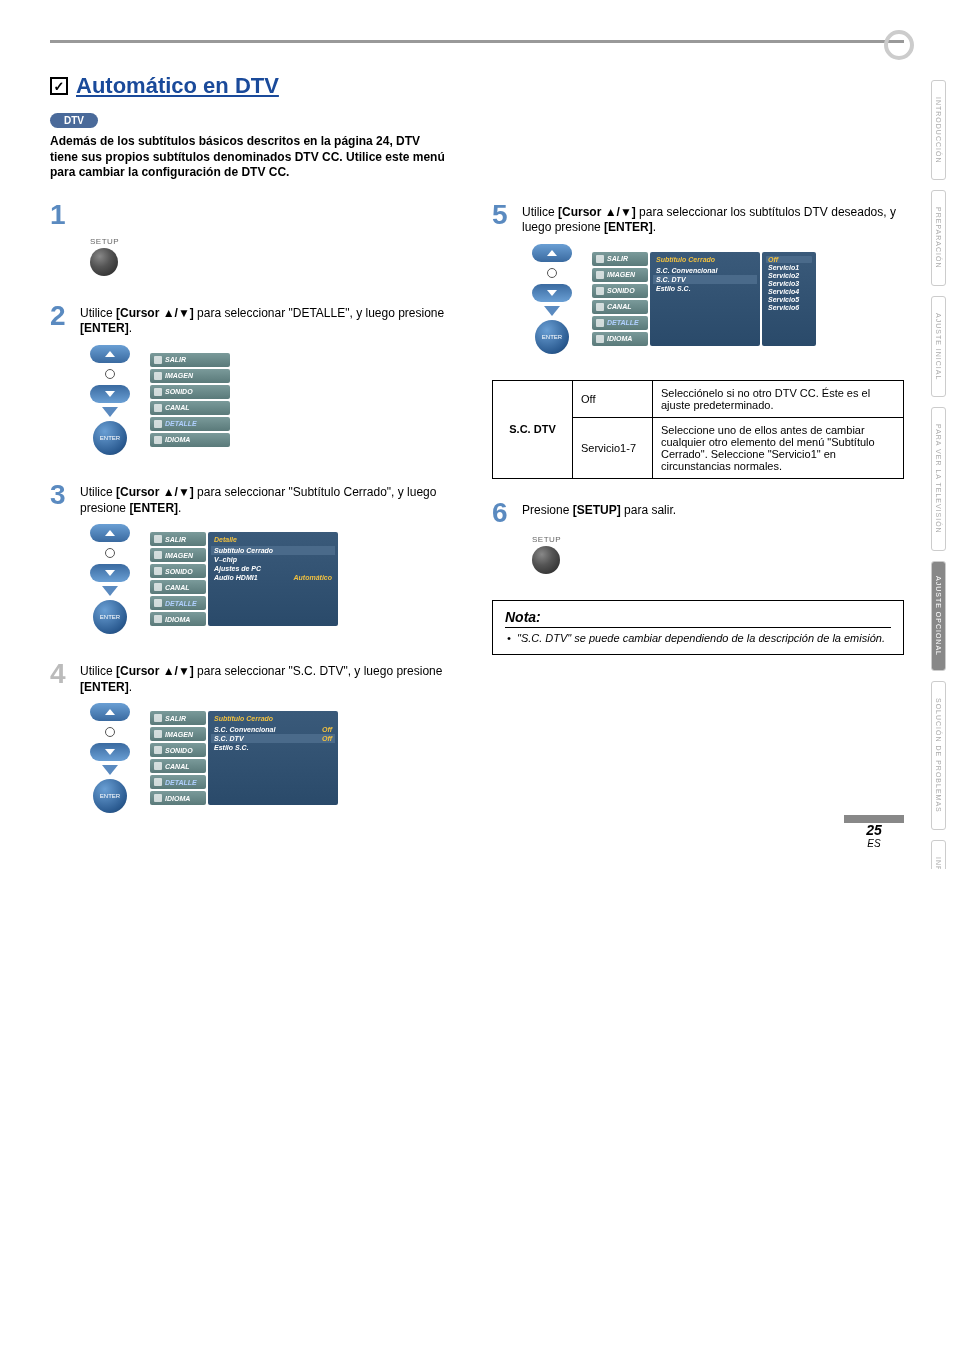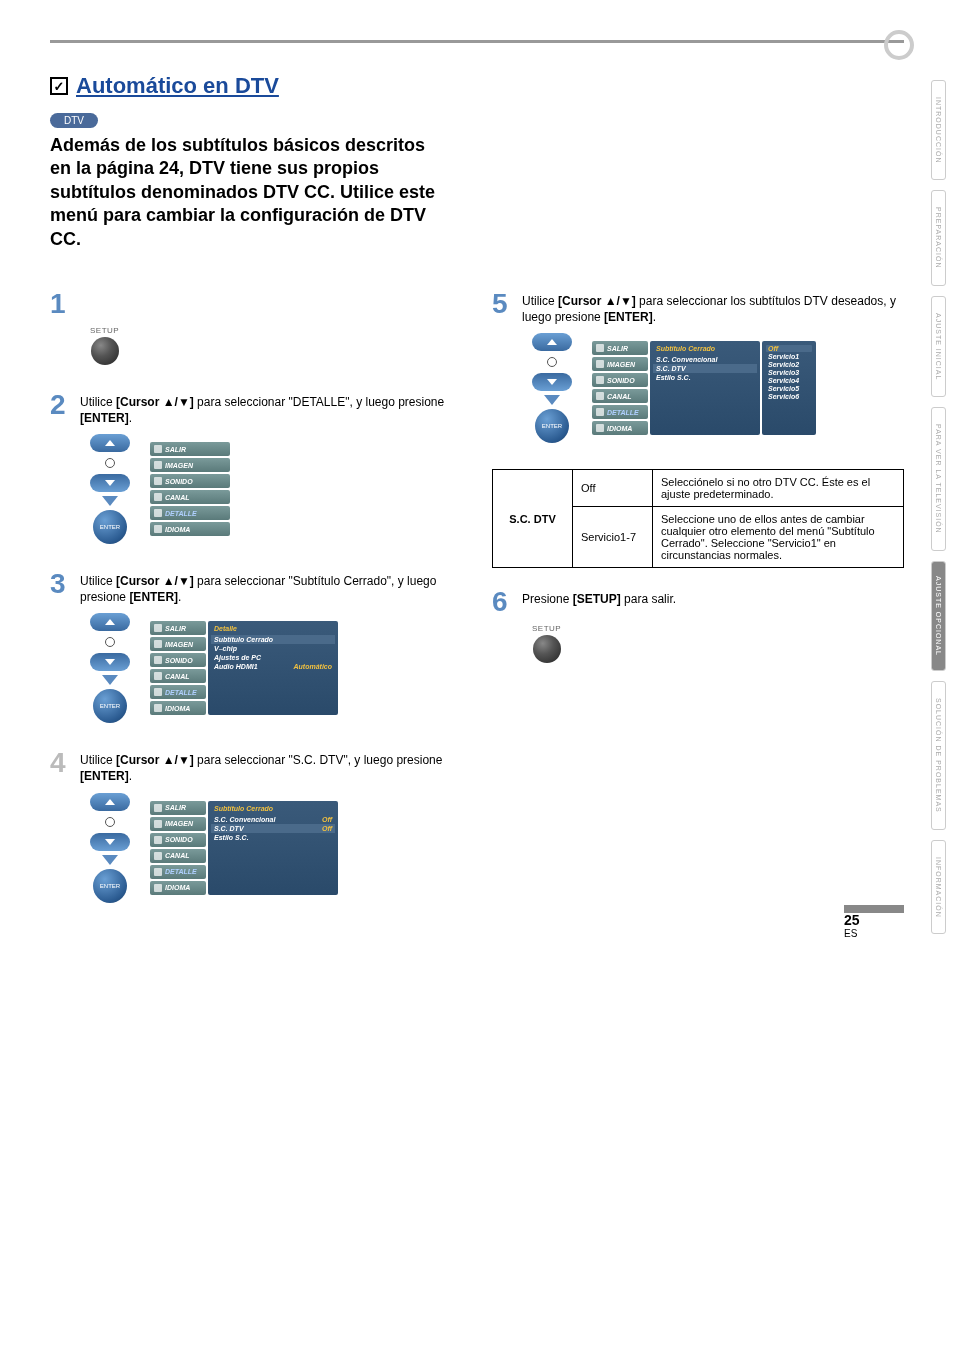--- a/index.html
+++ b/index.html
@@ -52,31 +52,31 @@
       font-size: 22px;
       font-weight: bold;
       text-decoration: underline;
       color: #1a4a9a;
     }
     .badge-dtv {
       display: inline-block;
       background: #4a6a9a;
       color: #fff;
       font-size: 10px;
-      font-weight: normal;
+      font-weight: bold;
       padding: 2px 14px;
       border-radius: 10px;
       margin: 10px 0 6px 0;
     }
     .intro-text {
-      font-size: 18px;
+      font-size: 12px;
       font-weight: bold;
       max-width: 400px;
       line-height: 1.3;
-      margin-bottom: 39px;
+      margin-bottom: 20px;
     }
     .columns {
       display: flex;
       gap: 30px;
     }
     .col {
       flex: 1;
       min-width: 0;
     }
     .step {
@@ -103,21 +103,21 @@
     .step-text b { font-weight: bold; }
     .step-art {
       margin: 8px 0 26px 40px;
       display: flex;
       align-items: center;
       gap: 20px;
     }
     .setup-btn {
       display: flex;
       flex-direction: column;
-      align-items: flex-end;
+      align-items: flex-start;
       gap: 2px;
     }
     .setup-label {
       font-size: 8px;
       color: #666;
       letter-spacing: 0.5px;
     }
     .setup-circle {
       width: 28px;
       height: 28px;
@@ -341,21 +341,22 @@
     .side-tab-split .bot {
       padding: 14px 3px;
       background: #888;
       color: #fff;
     }
     
     .footer {
       position: absolute;
       bottom: 20px;
       right: 50px;
-      text-align: left;
+      text-align: center;
+      font-style: italic;
     }
     .footer .bar {
       height: 8px;
       width: 60px;
       background: #888;
       margin-left: auto;
     }
     .footer .pnum {
       font-weight: bold;
       font-size: 14px;
@@ -645,20 +646,24 @@
         <span>Presione </span><b>[SETUP]</b><span> para salir.</span>
       </div>
     </div>
     <div class="step-art">
       <div class="setup-btn">
         <span class="setup-label">SETUP</span>
         <span class="setup-circle"></span>
       </div>
     </div>
 
+    <div class="note-box">
+      <div class="note-title">Nota:</div>
+      <div class="note-text">"S.C. DTV" se puede cambiar dependiendo de la descripción de la emisión.</div>
+    </div>
 
   </div>
 </div>
 
 
 <div class="side-tabs">
   <div class="side-tab">INTRODUCCIÓN</div>
   <div class="side-tab">PREPARACIÓN</div>
   <div class="side-tab">AJUSTE INICIAL</div>
   <div class="side-tab">PARA VER LA TELEVISIÓN</div>

